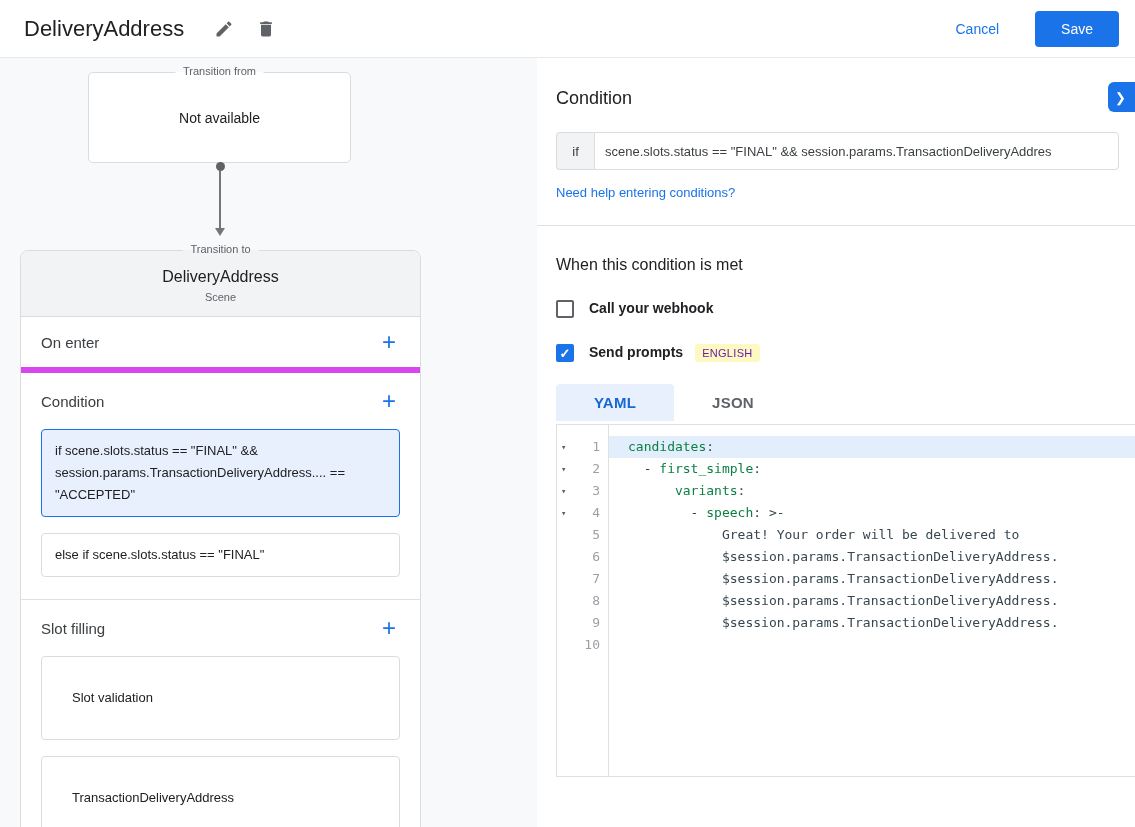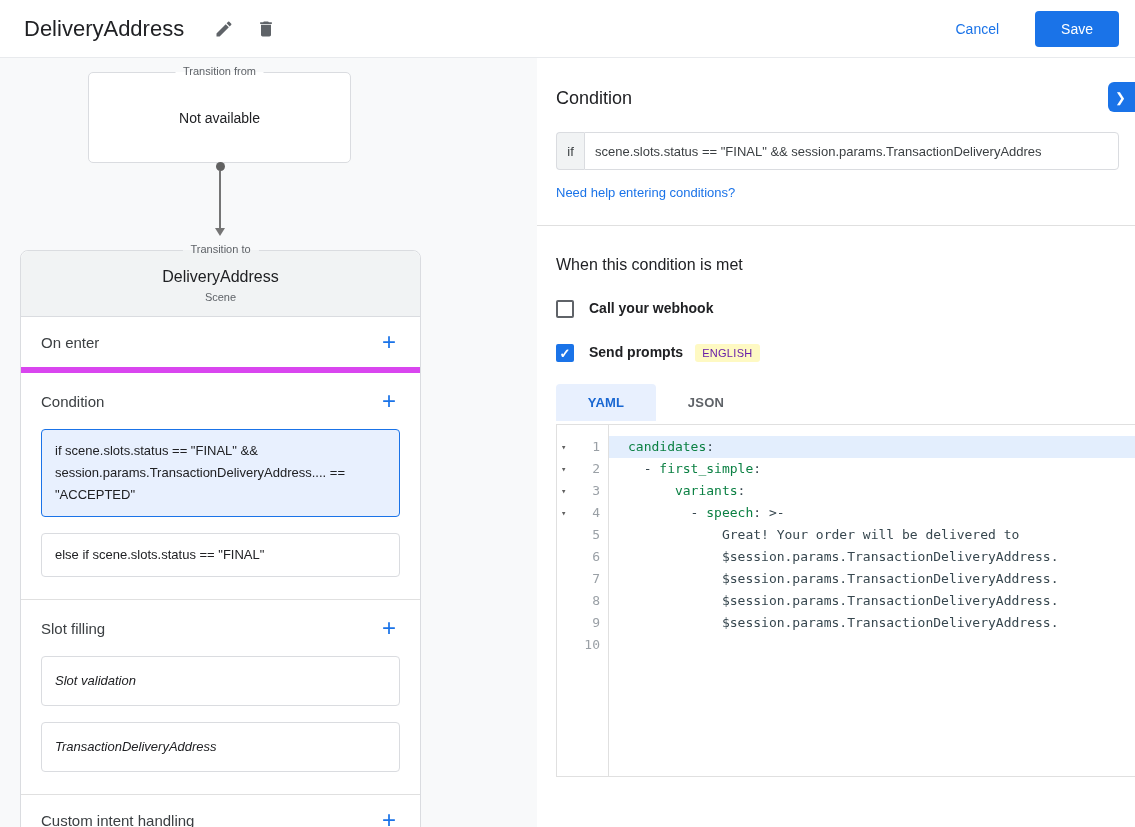--- a/index.html
+++ b/index.html
@@ -36,40 +36,40 @@
   .scene-card { position:absolute; left:20px; top:192px; width:401px; background:#fff; border:1px solid #dadce0; border-radius:8px; }
   .card-header { background:#f1f3f4; border-bottom:1px solid #dadce0; border-radius:8px 8px 0 0; text-align:center; padding:17px 0 13px; cursor:pointer; }
   .card-title { font-size:16px; color:#202124; }
   .card-subtitle { font-size:11px; color:#5f6368; margin-top:5px;text-align:center; }
   .card-row { height:56px; display:flex; align-items:center; justify-content:space-between; padding:0 14px 0 20px; font-size:15px; color:#3c4043; }
   .card-row.bordered { border-bottom:6px solid #d946ef; }
   .card-section { border-bottom:1px solid #e0e0e0; padding-bottom:6px; }
   .add-btn { border:none; background:none; color:#1a73e8; font-size:24px; font-weight:300; cursor:pointer; width:34px; height:34px; line-height:30px; }
   .item-box { margin:0 20px 16px; padding:10px 13px; background:#fff; border:1px solid #dadce0; border-radius:4px; font-size:13px; line-height:22px; color:#202124; overflow-wrap:break-word; cursor:pointer; }
   .item-box.selected { background:#e8f0fe; border:1.5px solid #1a73e8; }
-  .slot-list .item-box { padding:13px;font-style:italic; }
+  .slot-list .item-box { padding:30px; }
 
   
   .expand-btn { position:absolute; right:-7px; top:24px; width:34px; height:30px; background:#1a73e8; color:#fff; border:none; border-radius:6px; font-size:13px; cursor:pointer; padding-right:9px; }
   .rp-heading { margin-top:30px; font-size:18px; font-weight:400; color:#202124; }
   .if-row { display:flex; margin-top:23px; width:563px; height:38px; }
-  .if-label { width:28px; background:#f1f3f4; border:1px solid #dadce0; border-right:none; border-radius:4px 0 0 4px; display:flex; align-items:center; justify-content:center; font-size:13px; color:#3c4043; flex-shrink:0; }
+  .if-label { width:38px; background:#f1f3f4; border:1px solid #dadce0; border-right:none; border-radius:4px 0 0 4px; display:flex; align-items:center; justify-content:center; font-size:13px; color:#3c4043; flex-shrink:0; }
   .if-input { flex:1; border:1px solid #dadce0; border-radius:0 4px 4px 0; padding:0 10px; font-size:13px; color:#3c4043; outline:none; font-family:inherit; min-width:0; }
   .help-link { display:inline-block; margin-top:15px; font-size:13px; color:#1a73e8; text-decoration:none; cursor:pointer; }
   .rp-divider { height:1px; background:#e0e0e0; margin:24px 0 0 -19px; }
   .when-heading { margin-top:30px; font-size:16px; font-weight:400; color:#202124; }
   .check-row { display:flex; margin-top:26px; cursor:pointer; width:max-content; }
   .checkbox { width:18px; height:18px; border:2px solid #5f6368; border-radius:2px; background:#fff; flex-shrink:0; display:flex; align-items:center; justify-content:center; }
   .checkbox.checked { background:#1a73e8; border-color:#1a73e8; color:#fff; font-size:13px; font-weight:700; }
   .check-label { margin-left:15px; font-size:14px; font-weight:700; color:#202124; }
   .badge { margin-left:12px; background:#fef9c3; color:#681da8; font-size:11px; font-weight:500; padding:3px 7px; border-radius:3px; letter-spacing:0.3px; }
   .desc { margin-top:14px; font-size:13px; color:#3c4043; max-width:557px; line-height:21px; }
   .desc .inline-link { color:#1a73e8; text-decoration:none; cursor:pointer; }
   .tabs { display:flex; margin-top:22px; }
-  .tab { width:100px; height:37px; display:flex; align-items:center; justify-content:center; font-size:13px; font-weight:700; letter-spacing:0.25px; color:#5f6368; cursor:pointer; border-radius:4px 4px 0 0; }
+  .tab { width:118px; height:37px; display:flex; align-items:center; justify-content:center; font-size:15px; font-weight:700; letter-spacing:0.25px; color:#5f6368; cursor:pointer; border-radius:4px 4px 0 0; }
   .tab.active { background:#e8f0fe; color:#1967d2; }
 
   
   .editor { position:relative; margin-top:3px; width:580px; height:353px; border:1px solid #e0e0e0; border-right:none; padding-top:11px; overflow:hidden; background:#fff; cursor:text; }
   .gutter-rule { position:absolute; left:51px; top:0; bottom:0; width:1px; background:#e0e0e0; }
   .code-line { display:flex; height:22px; font-family:"DejaVu Sans Mono", monospace; font-size:13px; line-height:22px; }
   .gutter-cell { width:51px; display:flex; align-items:center; padding:0 8px 0 4px; flex-shrink:0; }
   .fold { width:12px; font-size:9px; color:#616161; visibility:hidden; cursor:pointer; }
   .fold.show { visibility:visible; }
   .lnum { flex:1; text-align:right; color:#9aa0a6; }

